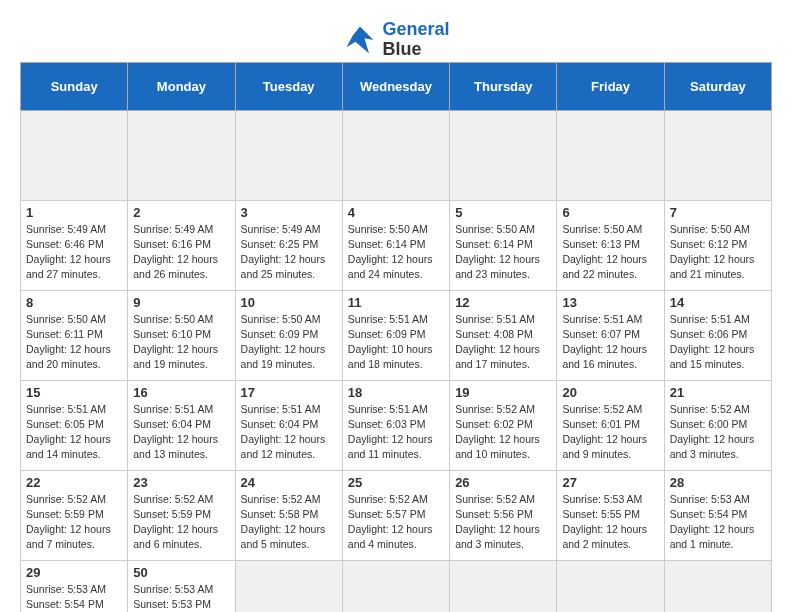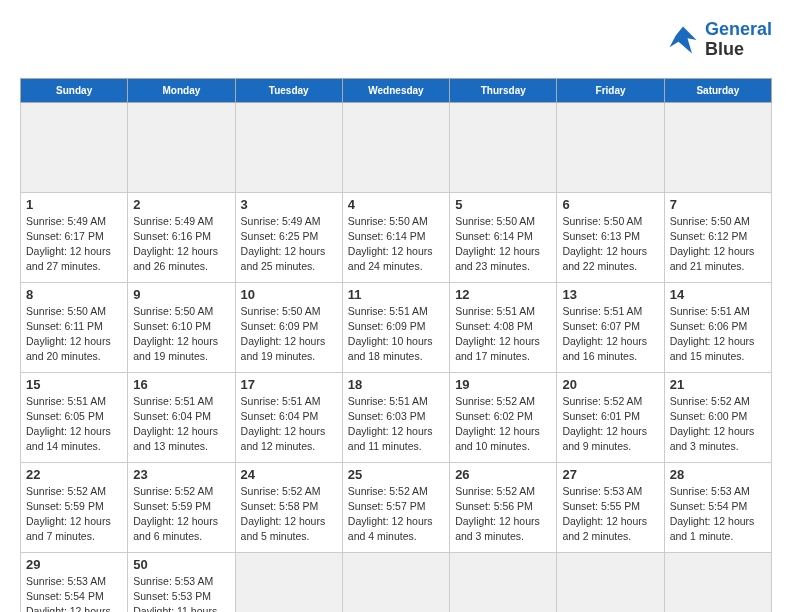--- a/index.html
+++ b/index.html
@@ -5,23 +5,23 @@
     * { box-sizing: border-box; margin: 0; padding: 0; }
     body {
       font-family: Arial, sans-serif;
       background: #fff;
       width: 792px;
       min-height: 612px;
       padding: 20px;
     }
     .header {
       display: flex;
-      justify-content: flex-end;
+      justify-content: center;
       align-items: flex-start;
-      margin-bottom: 18px;
+      margin-bottom: 2px;
     }
     .logo {
       display: flex;
       align-items: center;
       gap: 4px;
     }
     .logo-text {
       font-size: 18px;
       font-weight: bold;
       color: #333;
@@ -43,23 +43,23 @@
       color: #444;
     }
     .calendar {
       width: 100%;
       border-collapse: collapse;
       table-layout: fixed;
     }
     .calendar th {
       background: #1a6bbf;
       color: #fff;
-      font-size: 10px;
+      font-size: 13px;
       font-weight: bold;
-      padding: 6px 4px;
+      padding: 16px 4px;
       text-align: center;
       border: 1px solid #aaa;
     }
     .calendar td {
       vertical-align: top;
       border: 1px solid #ccc;
       padding: 4px 5px;
       font-size: 10.5px;
       color: #333;
       height: 90px;
@@ -117,21 +117,21 @@
         <td class="empty"></td>
         <td class="empty"></td>
         <td class="empty"></td>
         <td class="empty"></td>
       </tr>
       <tr>
         <td>
         <span class="day-num">1</span>
         <div class="day-info">
           <span>Sunrise: 5:49 AM</span><br>
-          <span>Sunset: 6:17 PM</span><br>
+          <span>Sunset: 6:46 PM</span><br>
           <span>Daylight: 12 hours and 27 minutes.</span>
         </div>
       </td>
         <td>
         <span class="day-num">2</span>
         <div class="day-info">
           <span>Sunrise: 5:49 AM</span><br>
           <span>Sunset: 6:16 PM</span><br>
           <span>Daylight: 12 hours and 26 minutes.</span>
         </div>

